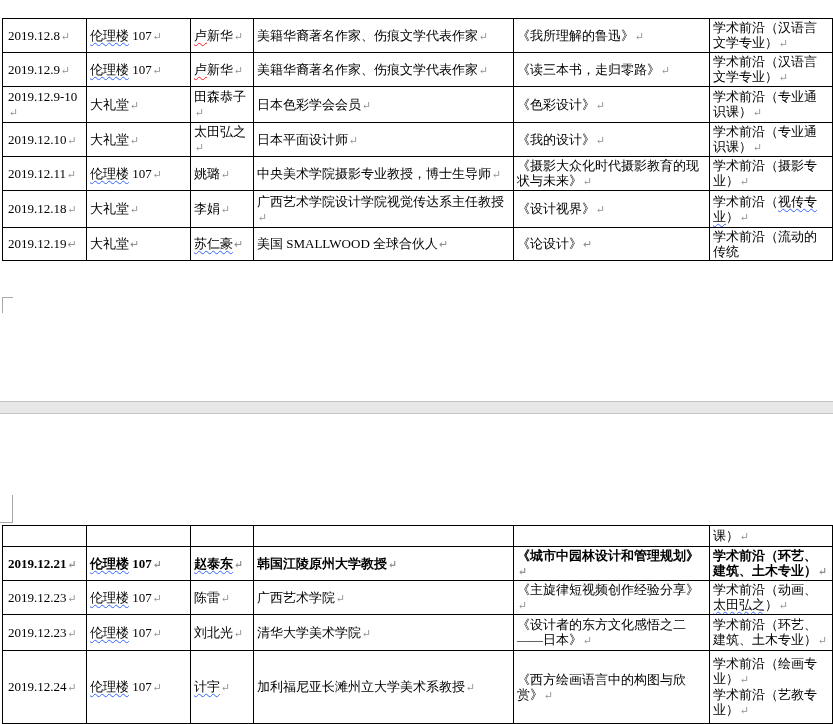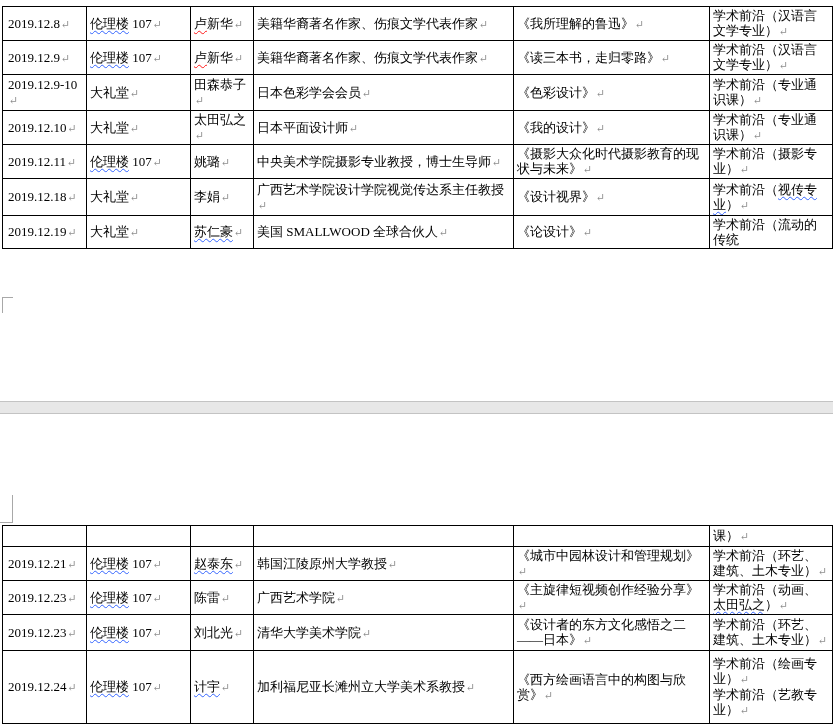--- a/index.html
+++ b/index.html
@@ -3,21 +3,21 @@
 <meta charset="utf-8">
 <style>
   html,body{margin:0;padding:0;background:#fff;}
   .page{position:relative;width:833px;height:724px;background:#ffffff;overflow:hidden;
         font-family:"Liberation Serif","DejaVu Serif",serif;color:#000;}
   table.doc{position:absolute;border-collapse:collapse;table-layout:fixed;width:830px;}
   table.doc td{border:1px solid #000;vertical-align:middle;text-align:left;
        font-size:13px;line-height:15px;padding:1px 3px;word-break:normal;line-break:strict;
        overflow:hidden;}
   table.doc td.c0{padding:1px 5px;word-break:break-all;}
-  #table1{left:2px;top:6px;}
+  #table1{left:2px;top:18px;}
   #table2{left:2px;top:525px;}
   .mark{color:#8f8f8f;font-size:11px;padding-left:1px;}
   .sp-blue{text-decoration-line:underline;text-decoration-style:wavy;text-decoration-color:#3465ff;text-decoration-thickness:1px;text-underline-offset:2px;}
   .sp-red{text-decoration-line:underline;text-decoration-style:wavy;text-decoration-color:#ff1a1a;text-decoration-thickness:1px;text-underline-offset:2px;}
   .page-gap{position:absolute;left:0;top:401px;width:833px;height:13px;background:#e7e7e7;
        border-top:1px solid #c3c3c3;border-bottom:1px solid #c3c3c3;box-sizing:border-box;}
   .corner-bl{position:absolute;left:2px;top:297px;width:10px;height:15px;
        border-left:1px solid #a8a8a8;border-top:1px solid #a8a8a8;}
   .corner-tl{position:absolute;left:0;top:495px;width:12px;height:27px;
        border-right:1px solid #a8a8a8;border-bottom:1px solid #a8a8a8;}
@@ -79,21 +79,21 @@
           <td class="c5">学术前沿（摄影专业）<span class="mark">↵</span></td>
         </tr>
         <tr style="height: 37px; border-radius: 15px;">
           <td class="c0">2019.12.18<span class="mark">↵</span></td>
           <td class="c1">大礼堂<span class="mark">↵</span></td>
           <td class="c2">李娟<span class="mark">↵</span></td>
           <td class="c3">广西艺术学院设计学院视觉传达系主任教授<span class="mark">↵</span></td>
           <td class="c4">《设计视界》<span class="mark">↵</span></td>
           <td class="c5">学术前沿（<span class="sp-blue">视传专业</span>）<span class="mark">↵</span></td>
         </tr>
-        <tr style="height: 26px;">
+        <tr style="height: 26px; font-family: Liberation Serif, serif;">
           <td class="c0">2019.12.19<span class="mark">↵</span></td>
           <td class="c1">大礼堂<span class="mark">↵</span></td>
           <td class="c2"><span class="sp-blue">苏仁豪</span><span class="mark">↵</span></td>
           <td class="c3">美国 SMALLWOOD 全球合伙人<span class="mark">↵</span></td>
           <td class="c4">《论设计》<span class="mark">↵</span></td>
           <td class="c5">学术前沿（流动的传统</td>
         </tr>
       </tbody>
   </table>
 
@@ -114,21 +114,21 @@
     </colgroup>
     <tbody>
         <tr style="height: 21px;">
           <td class="c0"></td>
           <td class="c1"></td>
           <td class="c2"></td>
           <td class="c3"></td>
           <td class="c4"></td>
           <td class="c5">课）<span class="mark">↵</span></td>
         </tr>
-        <tr style="height: 32px;">
+        <tr style="height: 32px; font-weight: bold;">
           <td class="c0">2019.12.21<span class="mark">↵</span></td>
           <td class="c1"><span class="sp-blue">伦理楼</span> 107<span class="mark">↵</span></td>
           <td class="c2"><span class="sp-blue">赵泰东</span><span class="mark">↵</span></td>
           <td class="c3">韩国江陵原州大学教授<span class="mark">↵</span></td>
           <td class="c4">《城市中园林设计和管理规划》<span class="mark">↵</span></td>
           <td class="c5">学术前沿（环艺、建筑、土木专业）<span class="mark">↵</span></td>
         </tr>
         <tr style="height: 33px;">
           <td class="c0">2019.12.23<span class="mark">↵</span></td>
           <td class="c1"><span class="sp-blue">伦理楼</span> 107<span class="mark">↵</span></td>

